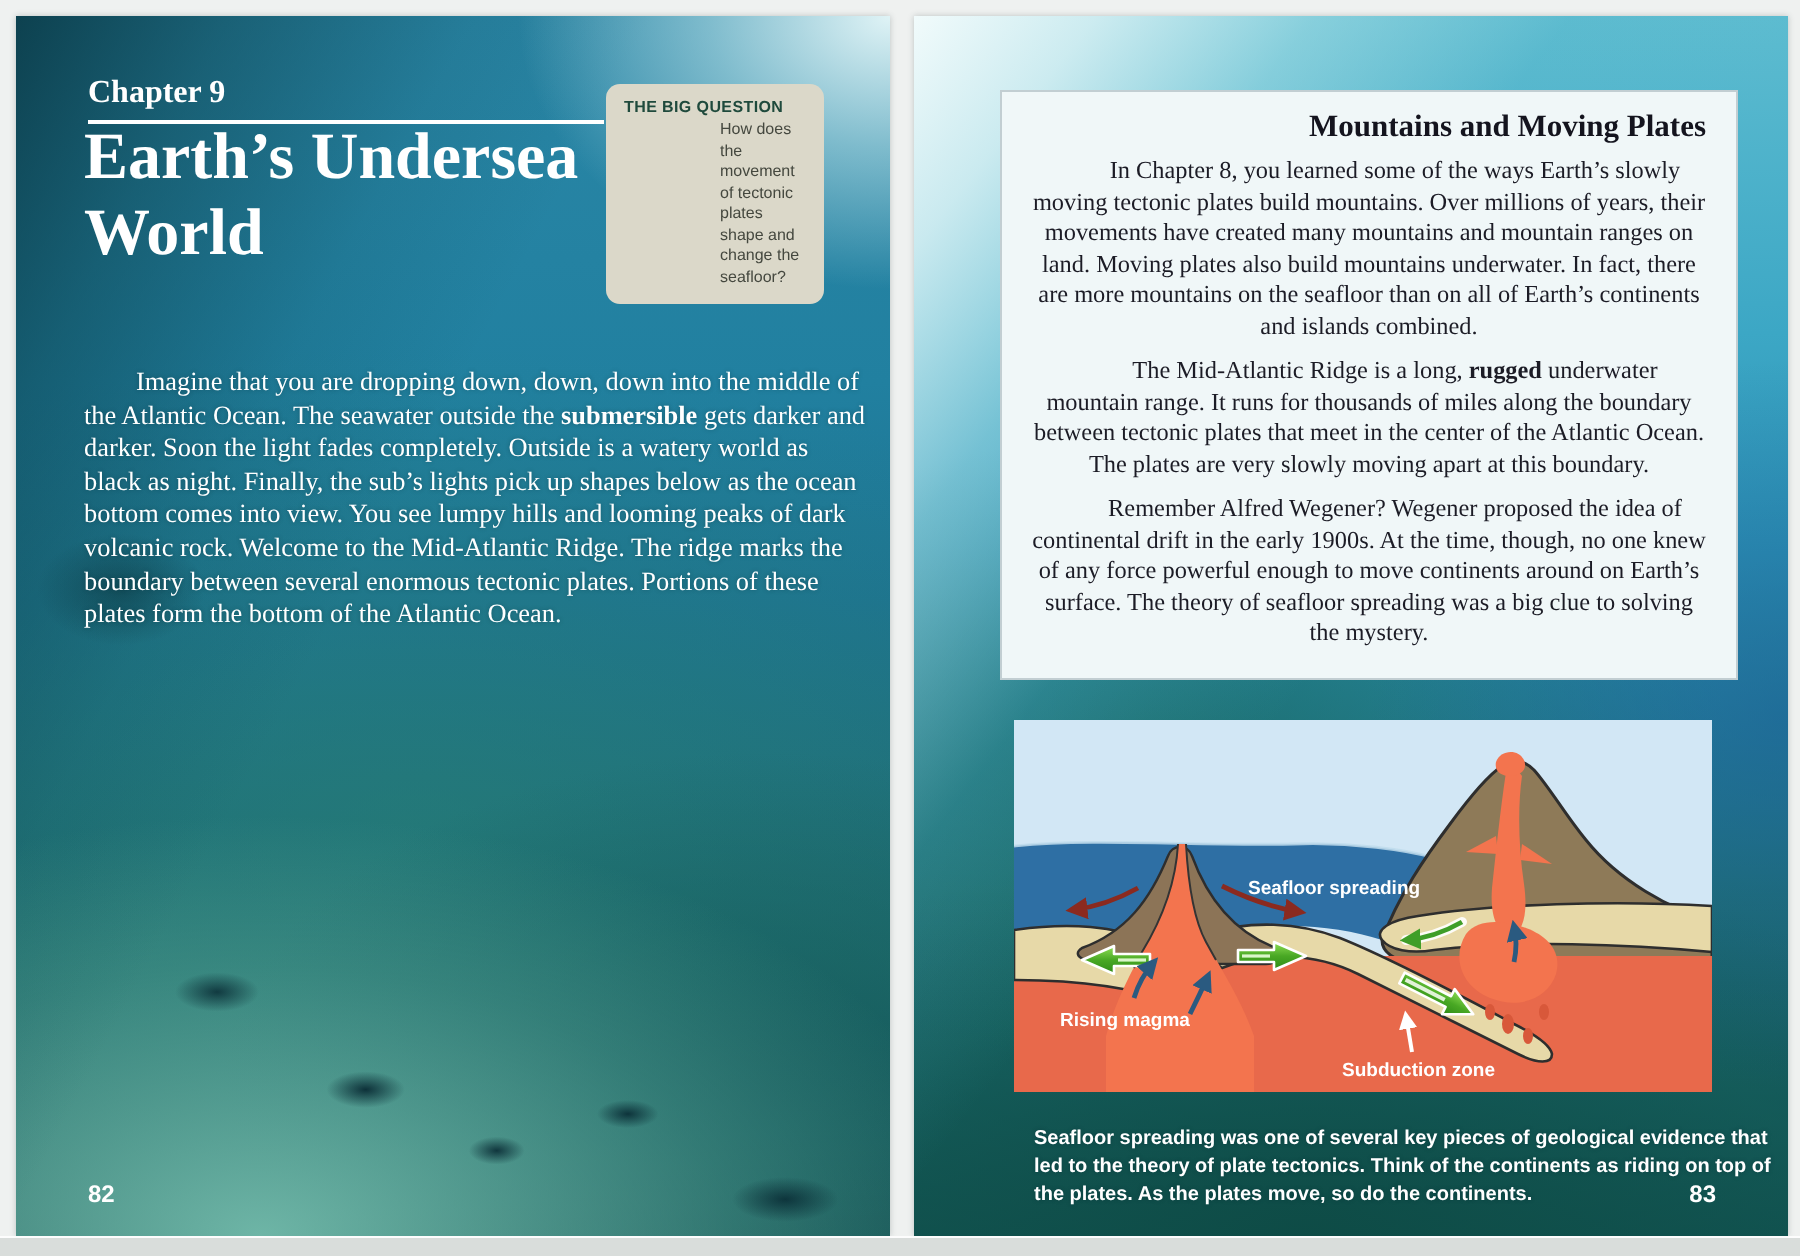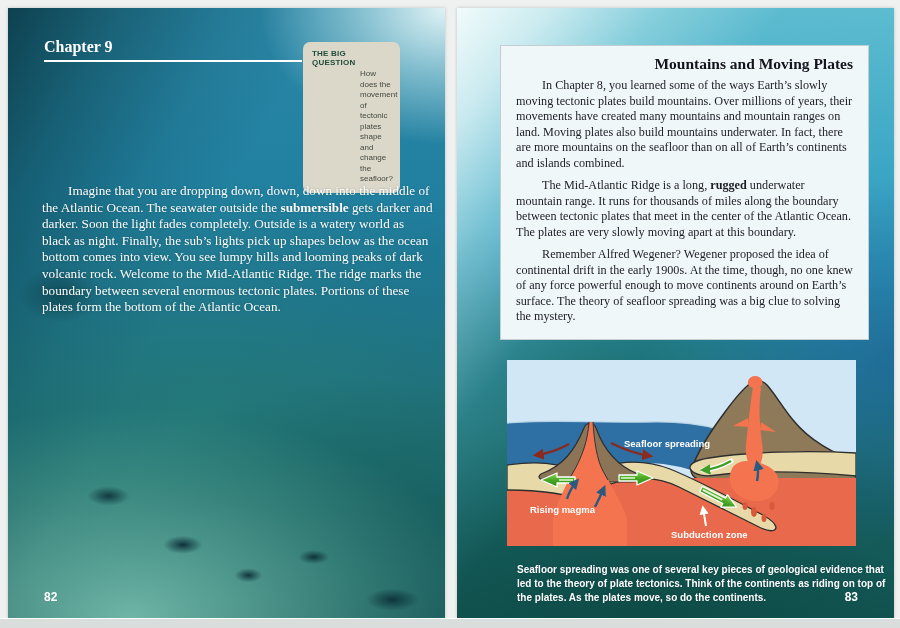--- a/index.html
+++ b/index.html
@@ -38,21 +38,21 @@
   .chapter-label{
     position:absolute;left:36px;top:30px;width:258px;
     color:#fff;font-size:16px;font-weight:bold;
     border-bottom:2px solid #fff;padding-bottom:4px;
   }
   .chapter-title{
     position:absolute;left:34px;top:52px;width:310px;
     color:#fff;font-size:33px;line-height:1.16;font-weight:bold;margin:0;
   }
   .big-question{
-    position:absolute;left:295px;top:34px;width:97px;box-sizing:border-box;
+    position:absolute;left:295px;top:34px;width:109px;box-sizing:border-box;
     background:#dbd8c9;border-radius:7px;padding:7px 9px 8px 9px;
     font-family:"Liberation Sans", sans-serif;
   }
   .bq-head{font-size:8px;font-weight:bold;color:#1f4a3c;letter-spacing:.2px;}
   .bq-body{font-size:8px;color:#45483f;line-height:1.32;margin-top:2px;margin-left:48px;}
   .intro-para{
     position:absolute;left:34px;top:175px;width:392px;margin:0;
     color:#fff;font-size:13.2px;line-height:16.6px;text-indent:26px;
     text-shadow:0 0 2px rgba(0,40,50,.35);
   }
@@ -72,39 +72,40 @@
   }
   .content-box{
     position:absolute;left:43px;top:37px;width:369px;box-sizing:border-box;
     background:#f0f7f8;border:1px solid #c2ced2;
     padding:9px 15px 7px 15px;color:#1c1c26;
   }
   .content-box h2{
     margin:0 0 5px 0;font-size:15.5px;color:#14141e;font-weight:bold;text-align:right;
   }
   .content-box p{
-    margin:0 0 7px 0;font-size:12.2px;line-height:15.5px;text-indent:26px;
+    margin:0 0 7px 0;font-size:12.2px;line-height:15.5px;text-indent:26px;text-align:center;
   }
   .diagram-wrap{position:absolute;left:50px;top:352px;width:349px;height:186px;}
   .figure-caption{
     position:absolute;left:48px;top:543px;width:372px;margin:12px;
     color:#fff;font:bold 10px/1.42 "Liberation Sans", sans-serif;
     text-shadow:0 0 2px rgba(0,40,50,.4);
   }
   .dlabel{font:bold 9.5px "Liberation Sans", sans-serif;fill:#ffffff;}
   .bold-term{font-weight:bold;}
 </style>
 </head>
 <body>
 
 <div class="page page-left">
   <div class="photo-blobs"></div>
 
   <div class="chapter-label">Chapter 9</div>
 
+  <h1 class="chapter-title">Earth’s Undersea World</h1>
 
   <div class="big-question">
     <div class="bq-head">THE BIG QUESTION</div>
     <div class="bq-body">How does the movement of tectonic plates shape and change the seafloor?</div>
   </div>
 
   <p class="intro-para"><span>Imagine that you are dropping down, down, down into the middle of the Atlantic Ocean. The seawater outside the </span><span class="bold-term">submersible</span><span> gets darker and darker. Soon the light fades completely. Outside is a watery world as black as night. Finally, the sub’s lights pick up shapes below as the ocean bottom comes into view. You see lumpy hills and looming peaks of dark volcanic rock. Welcome to the Mid-Atlantic Ridge. The ridge marks the boundary between several enormous tectonic plates. Portions of these plates form the bottom of the Atlantic Ocean.</span></p>
 
   <div class="page-num pn-left">82</div>
 </div>

